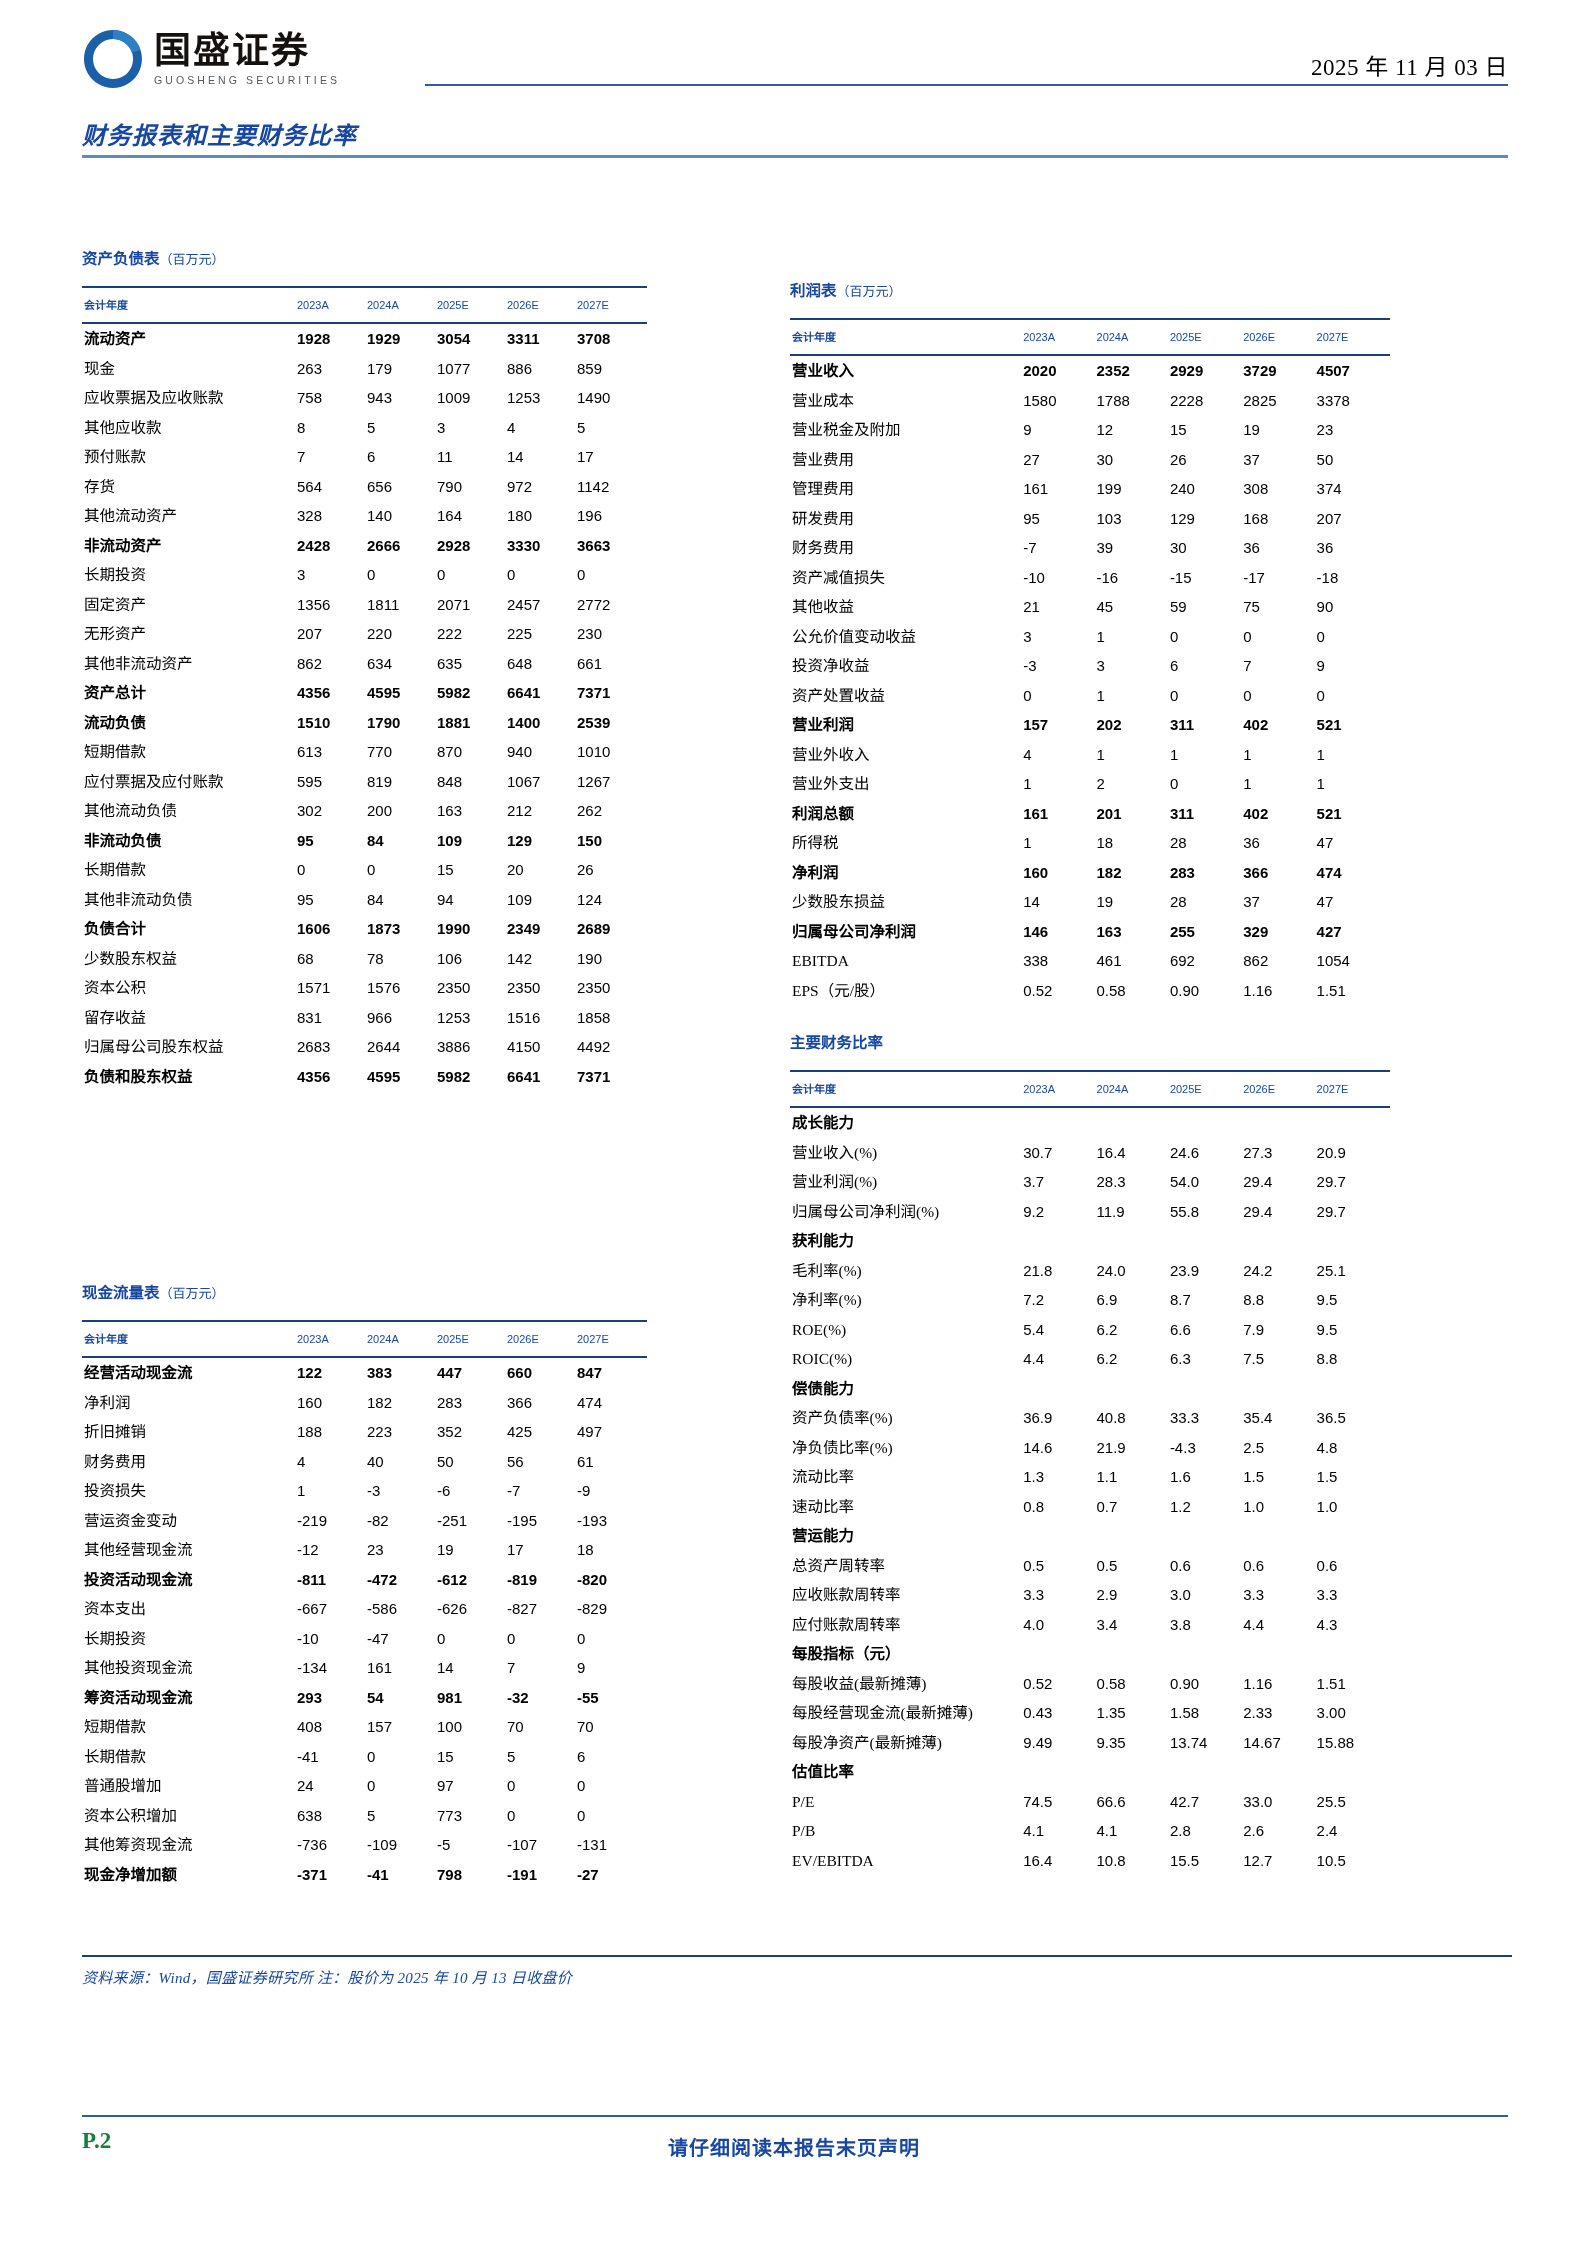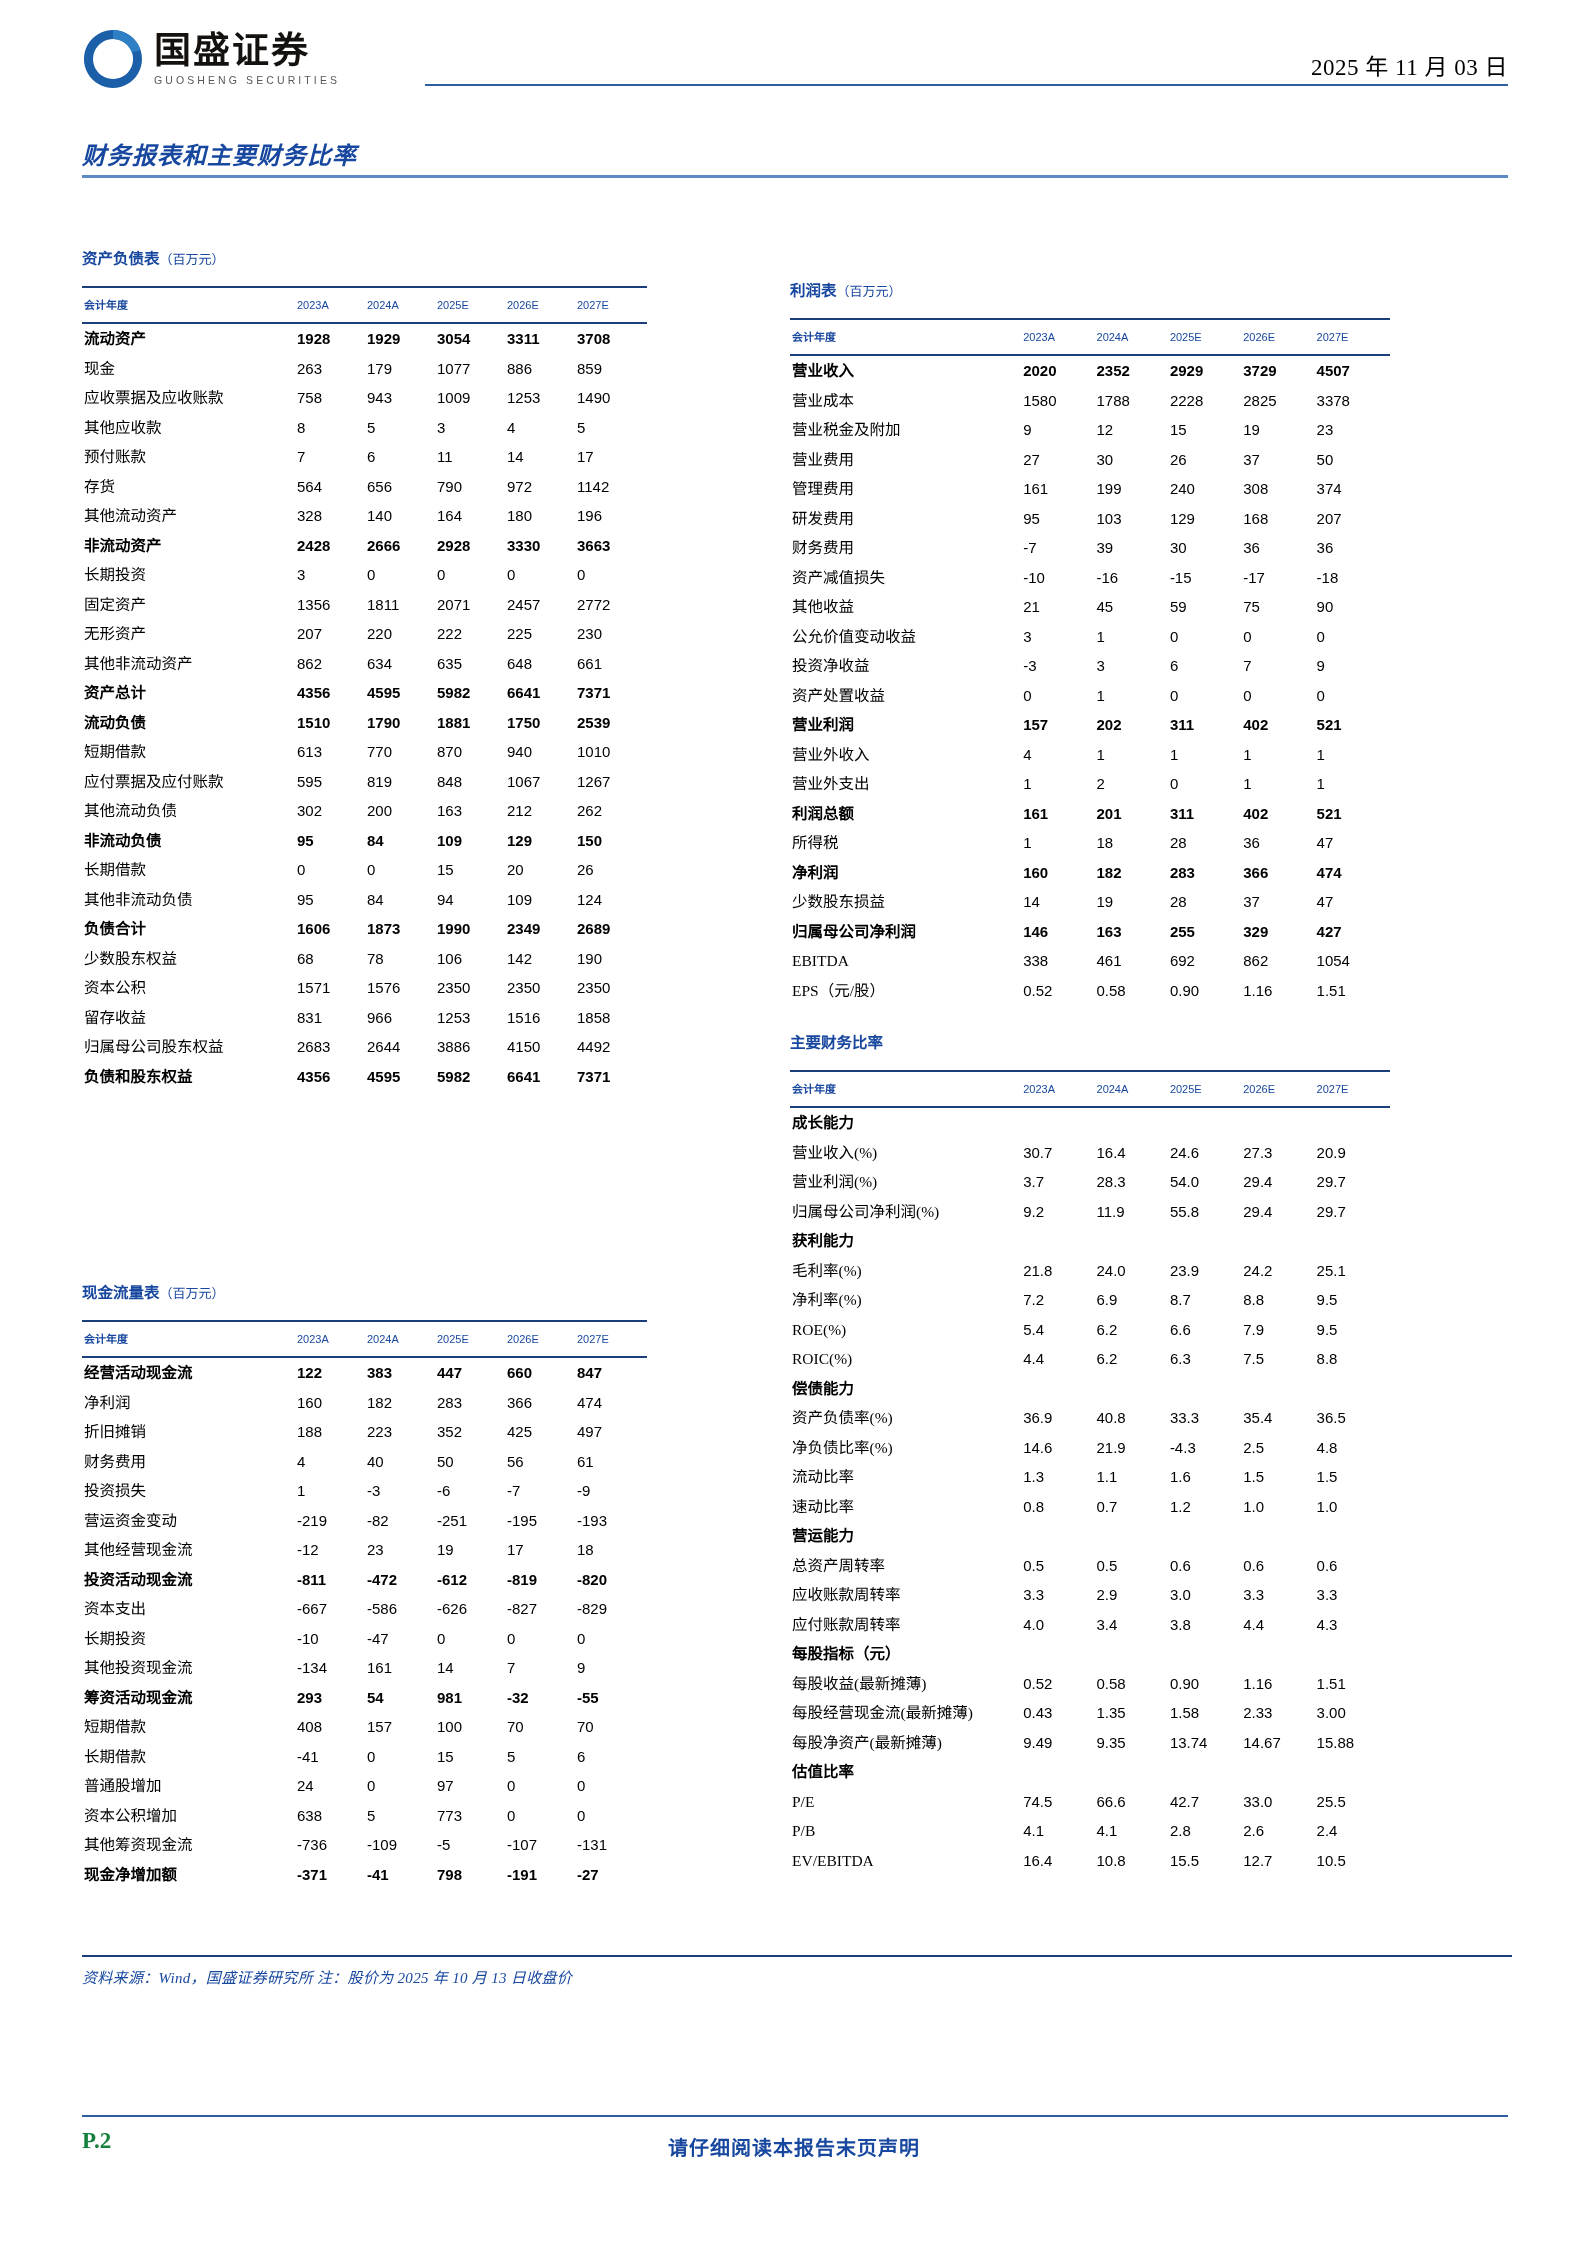--- a/index.html
+++ b/index.html
@@ -76,21 +76,21 @@
     font-size: 23px;
     letter-spacing: 0.5px;
     color: #000;
     white-space: nowrap;
   }
 
   
   .section-title-wrap {
     position: absolute;
     left: 82px;
-    top: 136px;
+    top: 116px;
     width: 1426px;
   }
   .section-title {
     font-family: "Liberation Serif", "DejaVu Serif", serif;
     font-style: italic;
     font-weight: bold;
     font-size: 24px;
     color: #17479e;
     letter-spacing: 1px;
     padding-bottom: 4px;
@@ -373,21 +373,21 @@
             <td class="num">4595</td>
             <td class="num">5982</td>
             <td class="num">6641</td>
             <td class="num">7371</td>
           </tr>
           <tr class="bold">
             <td class="lbl">流动负债</td>
             <td class="num">1510</td>
             <td class="num">1790</td>
             <td class="num">1881</td>
-            <td class="num">1750</td>
+            <td class="num">1400</td>
             <td class="num">2539</td>
           </tr>
           <tr>
             <td class="lbl">短期借款</td>
             <td class="num">613</td>
             <td class="num">770</td>
             <td class="num">870</td>
             <td class="num">940</td>
             <td class="num">1010</td>
           </tr>

